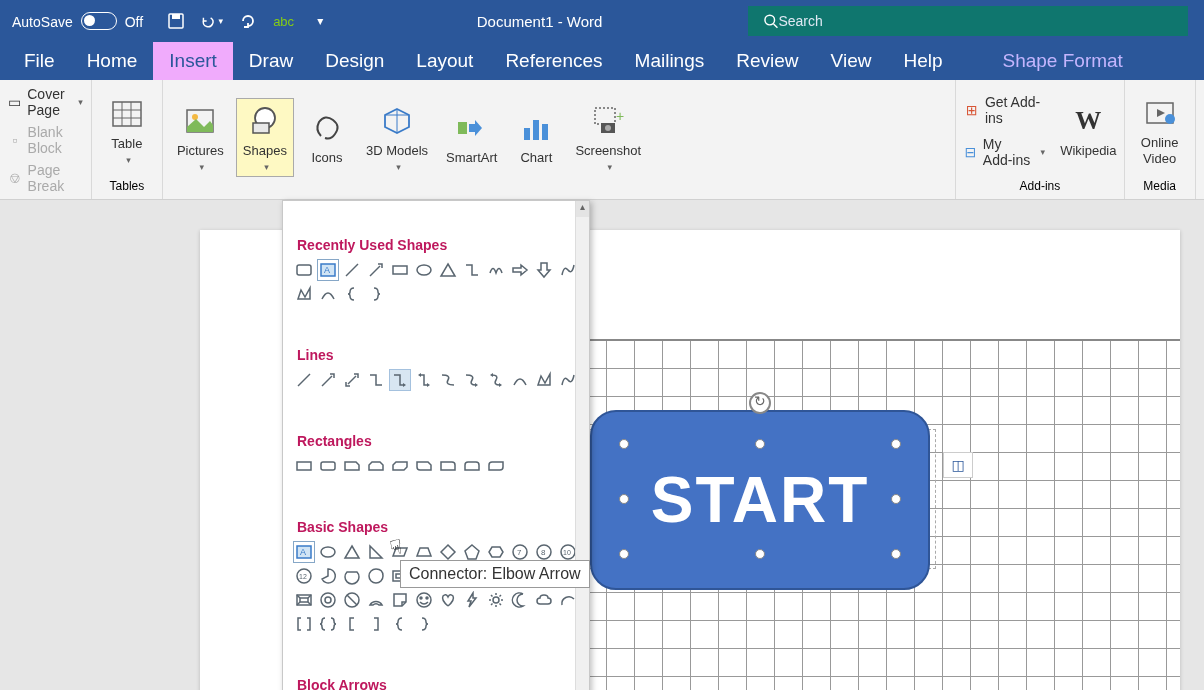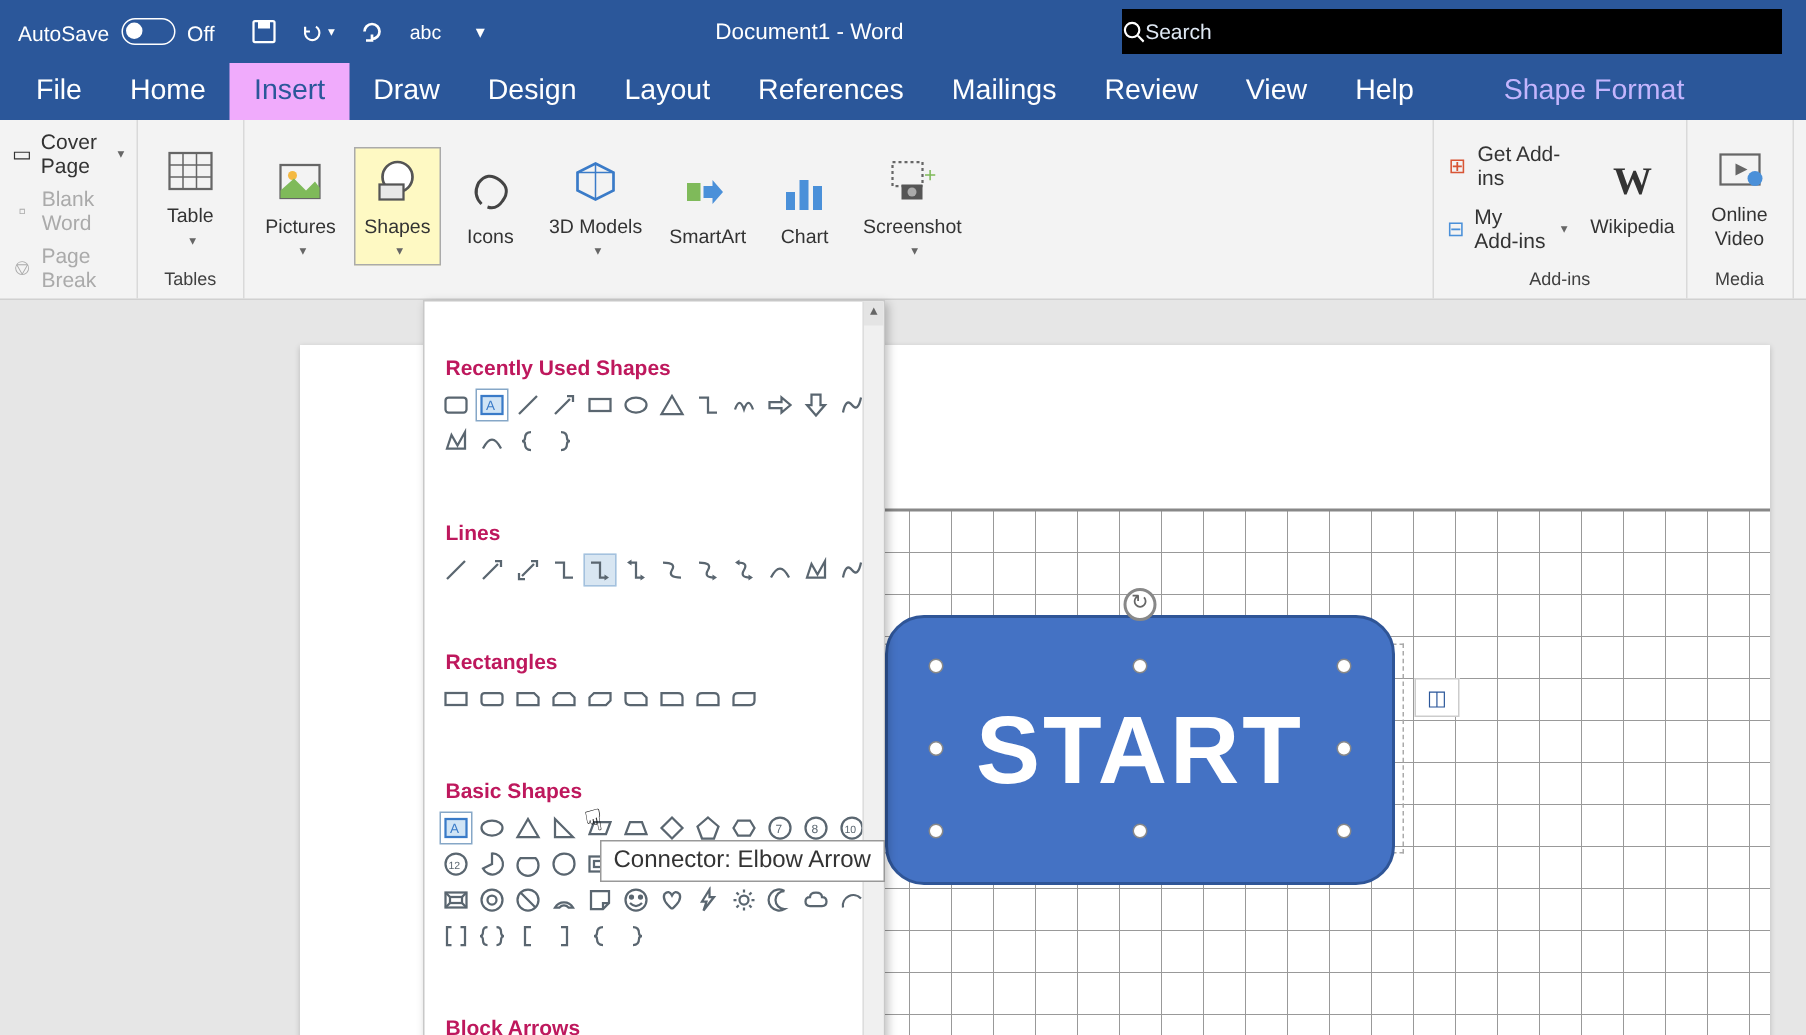--- a/index.html
+++ b/index.html
@@ -6,34 +6,34 @@
   body { background: #fff; width: 1204px; height: 690px; overflow: hidden; }
 
   
   .titlebar { background: #2b579a; height: 42px; display: flex; align-items: center; color: #fff; font-size: 14px; }
   .autosave { display: flex; align-items: flex-end; gap: 8px; padding: 0 12px; }
   .toggle { width: 36px; height: 18px; border: 1.5px solid #fff; border-radius: 10px; position: relative; }
   .toggle::after { content: ""; position: absolute; left: 2px; top: 1.5px; width: 11px; height: 11px; border-radius: 50%; background: #fff; }
   .qat { display: flex; align-items: center; gap: 14px; padding-left: 10px; }
   .qat-icon { width: 22px; height: 22px; display: flex; align-items: center; justify-content: center; font-size: 16px; cursor: pointer; }
   .doc-title { flex: 1; text-align: center; font-size: 15px; }
-  .searchbox { background: #000000; width: 440px; height: 30px; margin-right: 16px; display: flex; align-items: center; padding: 0 0; gap: 0; }
+  .searchbox { background: #0f766e; width: 440px; height: 30px; margin-right: 16px; display: flex; align-items: center; padding: 0 15px; gap: 0; }
   .searchbox input { background: transparent; border: none; color: #fff; font-size: 14px; outline: none; width: 100%; }
   .searchbox input::placeholder { color: #dfe8f3; }
 
   
   .tabs { background: #2b579a; height: 38px; display: flex; align-items: flex-end; padding: 0 8px; gap: 0; }
   .tab { color: #fff; padding: 8px 16px; font-size: 19px; cursor: pointer; }
   .tab.active { background: #f0abfc; color: #2b579a; }
   .tab.context { color: #c4b5fd; margin-left: 28px; }
 
   
   .ribbon { background: #f3f3f3; height: 120px; border-bottom: 1px solid #d0d0d0; display: flex; position: relative; }
   .group { border-right: 1px solid #d9d9d9; display: flex; flex-direction: column; justify-content: space-between; padding: 4px 8px 2px; }
-  .group-label { font-size: 12px; color: #404040; text-align: center; padding: 2px 0 4px; }
+  .group-label { font-size: 12px; color: #000000; text-align: center; padding: 2px 0 4px; }
   .group-body { flex: 1; display: flex; align-items: center; gap: 6px; }
   .vbtn { display: flex; flex-direction: column; align-items: center; gap: 4px; padding: 4px 6px; cursor: pointer; font-size: 13px; color: #333; min-width: 54px; }
   .vbtn.active { background: #fef9c3; border: 1px solid #aaa; }
   .vbtn .ico { width: 36px; height: 36px; display: flex; align-items: center; justify-content: center; }
   .smallrow { display: flex; align-items: center; gap: 6px; font-size: 14px; color: #333; padding: 2px 0; cursor: pointer; }
   .smallrow.disabled { color: #aaa; }
   .smallico { width: 18px; height: 18px; display: flex; align-items: center; justify-content: center; }
 
   
   .canvas-area { position: relative; height: 490px; background: #e6e6e6; }
@@ -88,21 +88,21 @@
           <path d="M3 5 L3 9 L7 9" fill="none" stroke="#fff" stroke-width="1.8"></path>
         </svg>
         <span class="chev" style="color:#fff">▾</span>
       </div>
     <div class="qat-icon">
         <svg width="18" height="18" viewBox="0 0 18 18">
           <path d="M4 9 A5 5 0 1 1 9 14" fill="none" stroke="#fff" stroke-width="1.8"></path>
           <path d="M9 11 L9 15 L5 15" fill="none" stroke="#fff" stroke-width="1.8"></path>
         </svg>
       </div>
-    <div class="qat-icon" style="font-size:13px;color:#ffffff">abc<br><svg width="18" height="6" viewBox="0 0 18 6" style="margin-top:-2px">
+    <div class="qat-icon" style="font-size:13px;color:#84cc16">abc<br><svg width="18" height="6" viewBox="0 0 18 6" style="margin-top:-2px">
           <path d="M2 3 L7 5 L16 1" fill="none" stroke="#fff" stroke-width="1.5"></path>
         </svg></div>
     <div class="qat-icon" style="color:#fff;font-size:12px">▾</div>
   </div>
   <div class="doc-title">Document1  -  Word</div>
   <div class="searchbox">
     <svg width="16" height="16" viewBox="0 0 16 16">
         <circle cx="7" cy="7" r="5" fill="none" stroke="#fff" stroke-width="1.5"></circle>
         <line x1="11" y1="11" x2="15" y2="15" stroke="#fff" stroke-width="1.5"></line>
       </svg>
@@ -129,21 +129,21 @@
 
   <div class="group" style="width:134px">
     <div class="group-body" style="flex-direction:column;align-items:flex-start;gap:2px">
       <div class="smallrow">
           <span class="smallico">▭</span>
           <span>Cover Page</span>
           <span class="chev">▾</span>
         </div>
       <div class="smallrow disabled">
           <span class="smallico">▫</span>
-          <span>Blank Word</span>
+          <span>Blank Block</span>
         </div>
       <div class="smallrow disabled">
           <span class="smallico">⎊</span>
           <span>Page Break</span>
         </div>
     </div>
     <div class="group-label">Pages</div>
   </div>
 
   <div class="group">

